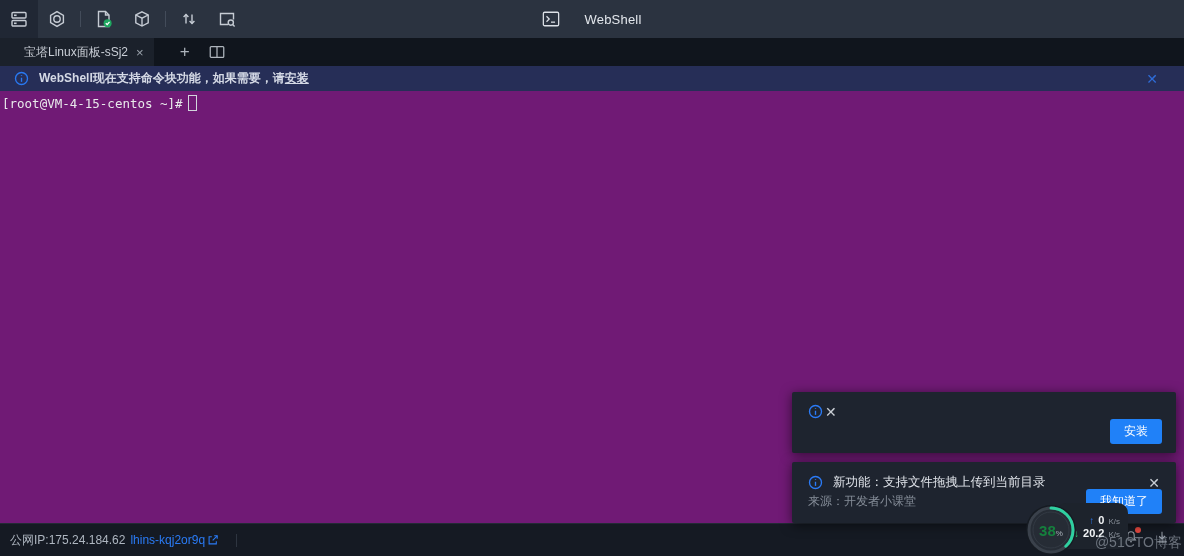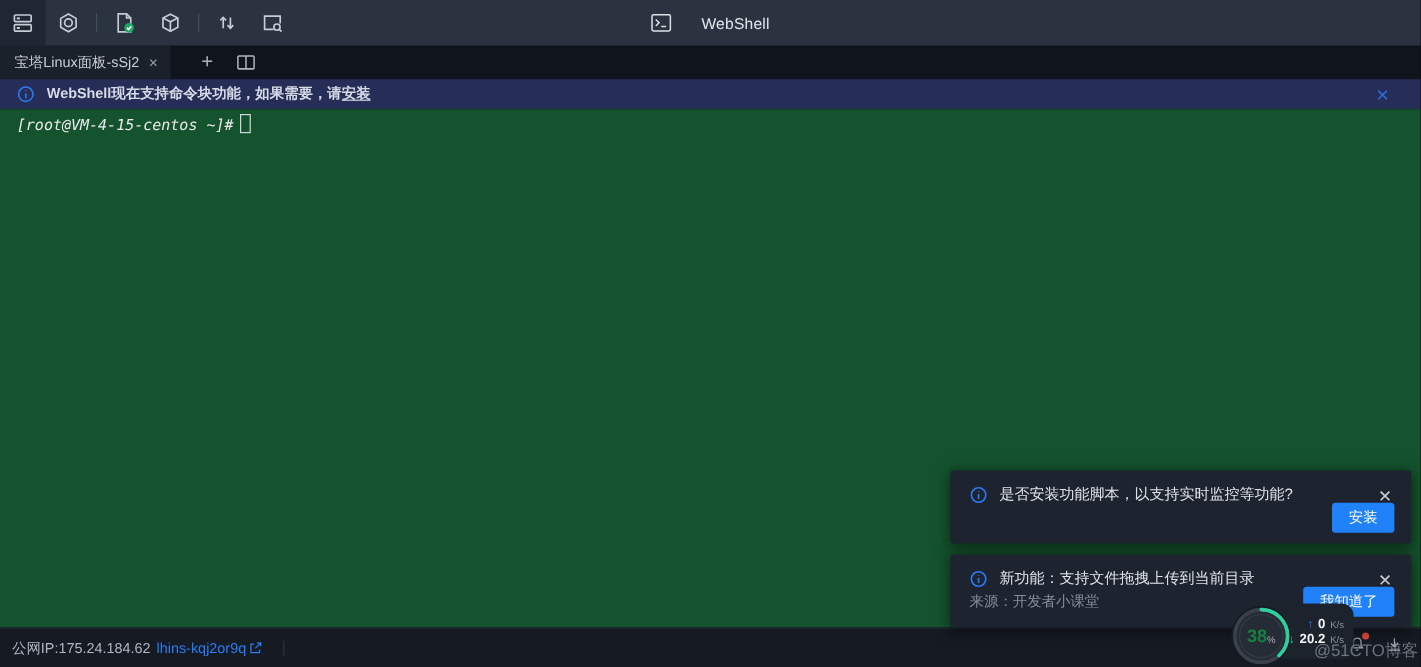--- a/index.html
+++ b/index.html
@@ -11,35 +11,35 @@
   .topbar-left { display:flex; align-items:center; height:100%; }
   .tb-icon { width:38px; height:38px; display:flex; align-items:center; justify-content:center; cursor:pointer; }
   .tb-icon.active { background:#202734; }
   .tb-icon svg { stroke:#c6ccd4; fill:none; stroke-width:1.4; }
   .tb-sep { width:1px; height:16px; background:#434c5a; margin:0 4px; }
   .topbar-title { position:absolute; left:0; right:0; top:0; height:38px; display:flex; align-items:center; justify-content:center; gap:24px; pointer-events:none; }
   .topbar-title .t-label { color:#e3e7ec; font-size:13px; letter-spacing:.2px; }
 
   
   .tabbar { height:28px; background:#10151d; display:flex; align-items:stretch; flex:0 0 auto; }
-  .tab { display:flex; align-items:center; gap:8px; background:#1b212b; padding:0 10px 0 12px; cursor:pointer; }
+  .tab { display:flex; align-items:center; gap:8px; background:#1b212b; padding:0 10px 0 24px; cursor:pointer; }
   .tab-label { color:#c9ced6; font-size:12px; }
   .tab-close { color:#9aa2ab; font-size:13px; line-height:1; cursor:pointer; }
   .tab-add { width:34px; display:flex; align-items:center; justify-content:center; color:#aeb5bd; font-size:17px; margin-left:14px; cursor:pointer; }
   .tab-split { width:30px; display:flex; align-items:center; justify-content:center; cursor:pointer; }
   .tab-split svg { stroke:#aeb5bd; fill:none; stroke-width:1.4; }
 
   
   .infobar { height:25px; background:#262e57; display:flex; align-items:center; padding:0 14px; flex:0 0 auto; position:relative; }
   .infobar .msg { color:#d5dae6; font-size:12px; margin-left:10px;font-weight:bold; }
   .infobar .msg a { color:#d5dae6; text-decoration:underline; cursor:pointer; }
   .infobar-close { position:absolute; right:26px; color:#2e6cd8; font-size:14px; font-weight:bold; cursor:pointer; line-height:1; }
 
   
-  .terminal { flex:1 1 auto; background:#14532d; padding:3px 0 0 14px; cursor:text; position:relative;font-style:italic; }
+  .terminal { flex:1 1 auto; background:#701a75; padding:3px 0 0 2px; cursor:text; position:relative; }
   .prompt { color:#e8e9eb; font-family:"DejaVu Sans Mono","Liberation Mono",monospace; font-size:12.5px; line-height:19px; }
   .cursor { display:inline-block; width:9px; height:16px; border:1px solid #d2d6dc; vertical-align:-3px; margin-left:5px; }
 
   
   .toast { position:absolute; left:792px; width:384px; height:61px; background:#1e242f; border-radius:2px;
            box-shadow:0 2px 12px rgba(0,0,0,.55); z-index:5; }
   .toast-1 { top:392px; }
   .toast-2 { top:462px; }
   .toast-head { display:flex; align-items:center; padding:12px 14px 0 16px; }
   .toast-title { color:#dfe3e9; font-size:12.5px; margin-left:10px; flex:1; }
@@ -219,21 +219,20 @@
     </div>
   </div>
 
   <div class="toast toast-1">
     <div class="toast-head">
       <svg class="info-icon" width="15" height="15" viewBox="0 0 20 20" style="stroke:#2b7bf7; fill:none; stroke-width:1.8;">
         <circle cx="10" cy="10" r="8"></circle>
         <line x1="10" y1="9" x2="10" y2="14.5"></line>
         <line x1="10" y1="5.5" x2="10" y2="6.5"></line>
       </svg>
-      <span class="toast-title">是否安装功能脚本，以支持实时监控等功能?</span>
       <span class="toast-close">✕</span>
     </div>
     <div class="toast-foot">
       <button class="btn-blue">安装</button>
     </div>
   </div>
 
   <div class="toast toast-2">
     <div class="toast-head">
       <svg class="info-icon" width="15" height="15" viewBox="0 0 20 20" style="stroke:#2b7bf7; fill:none; stroke-width:1.8;">

